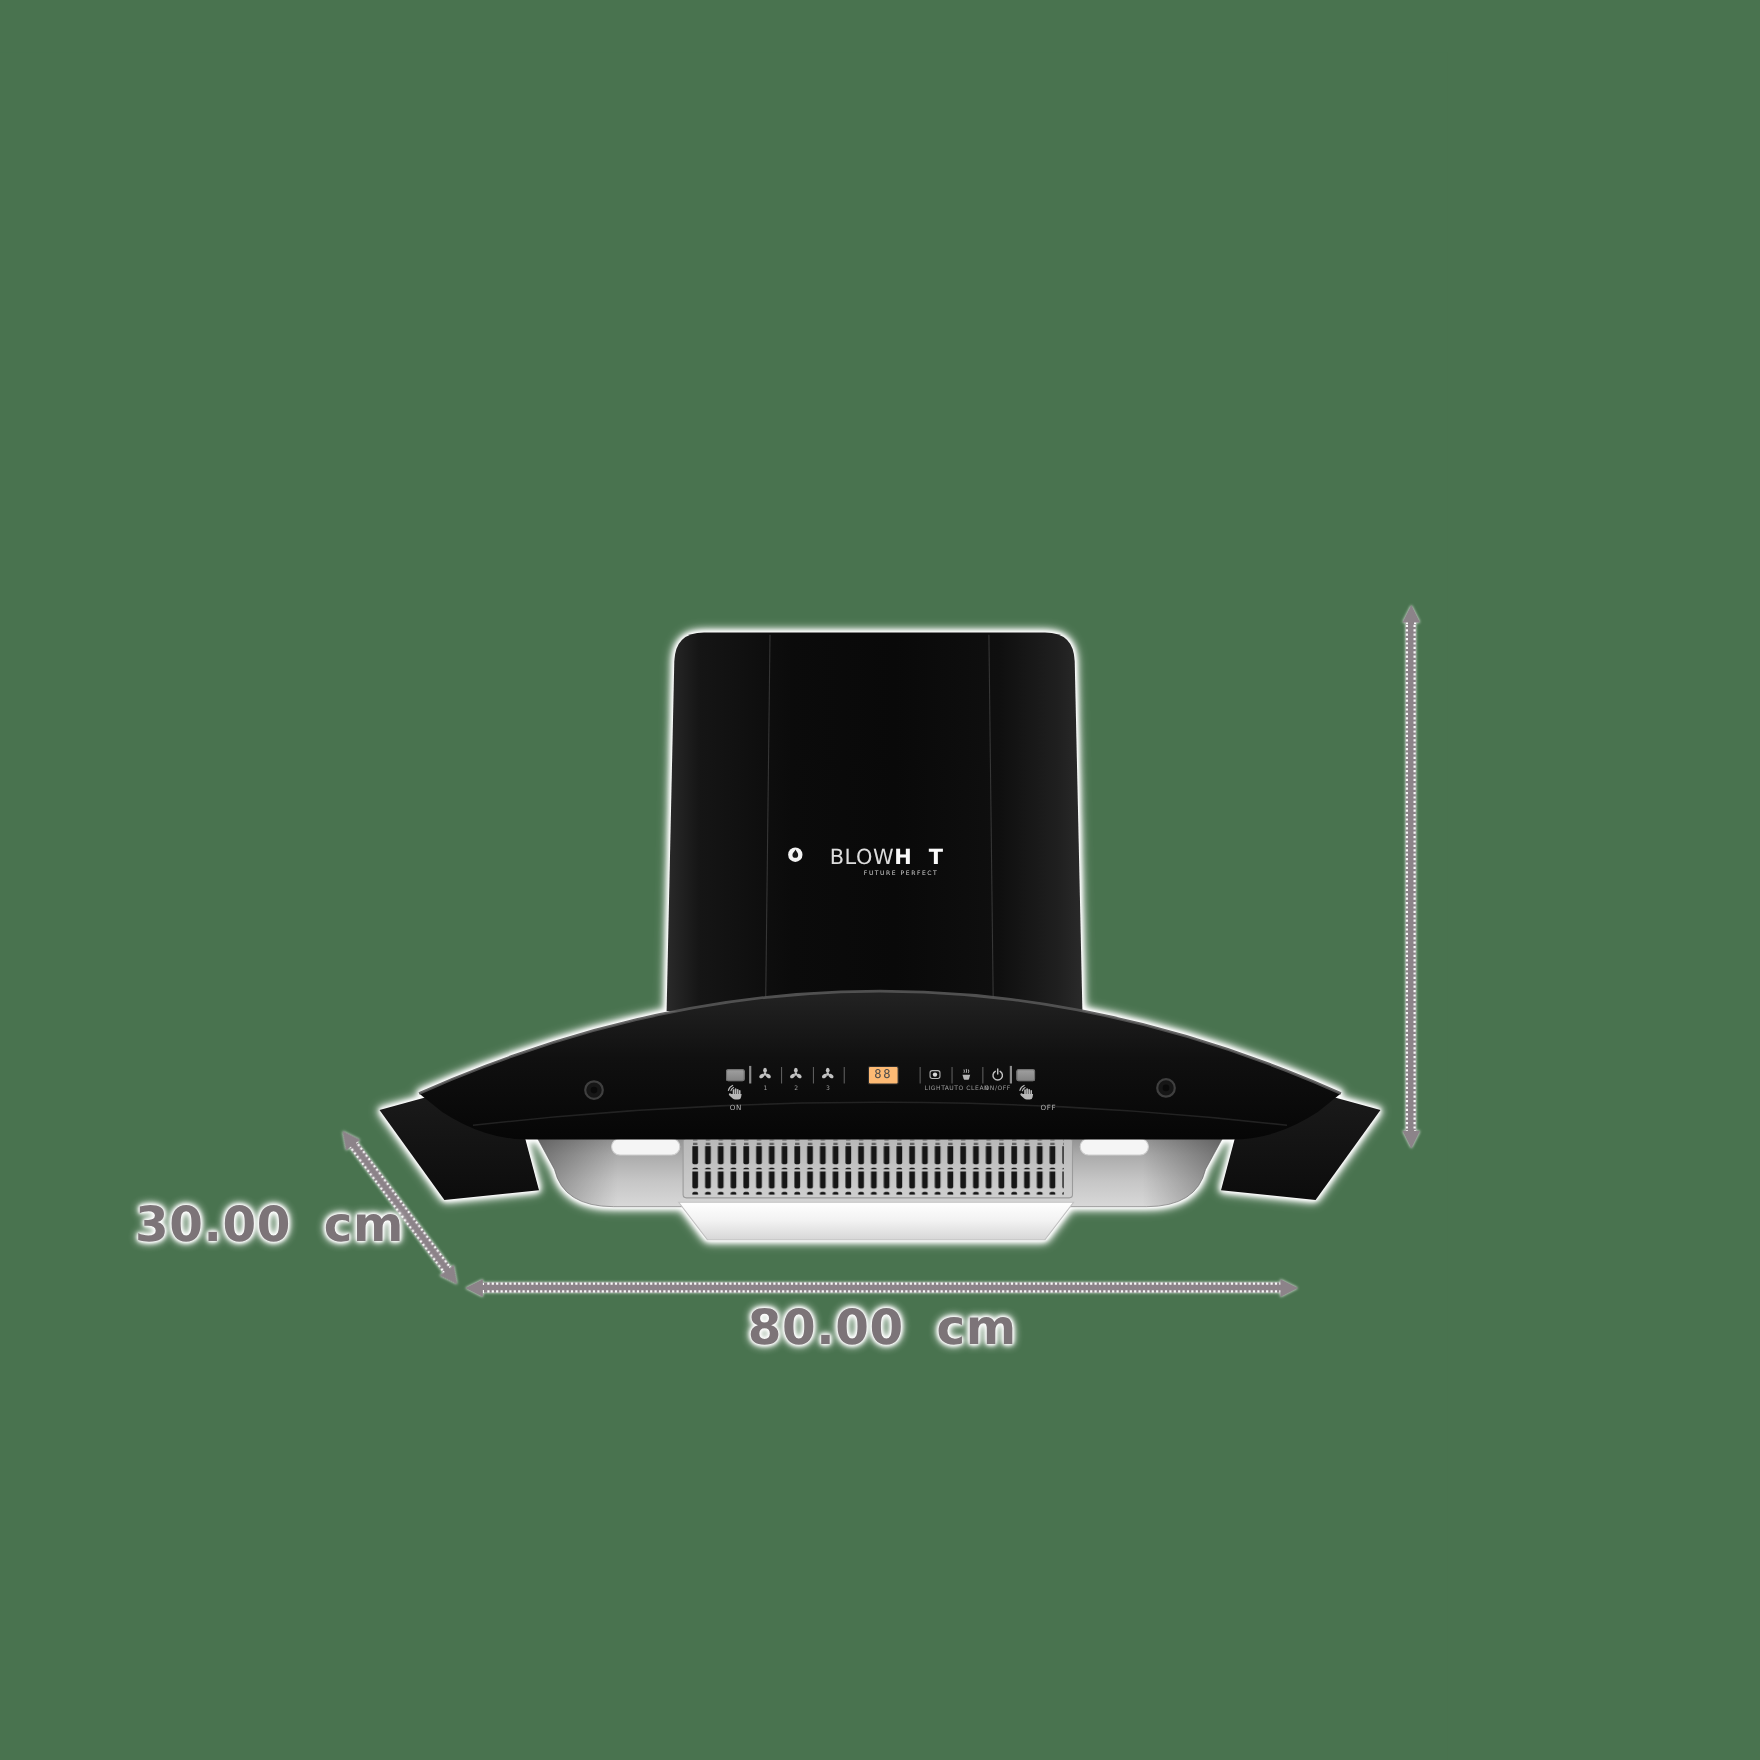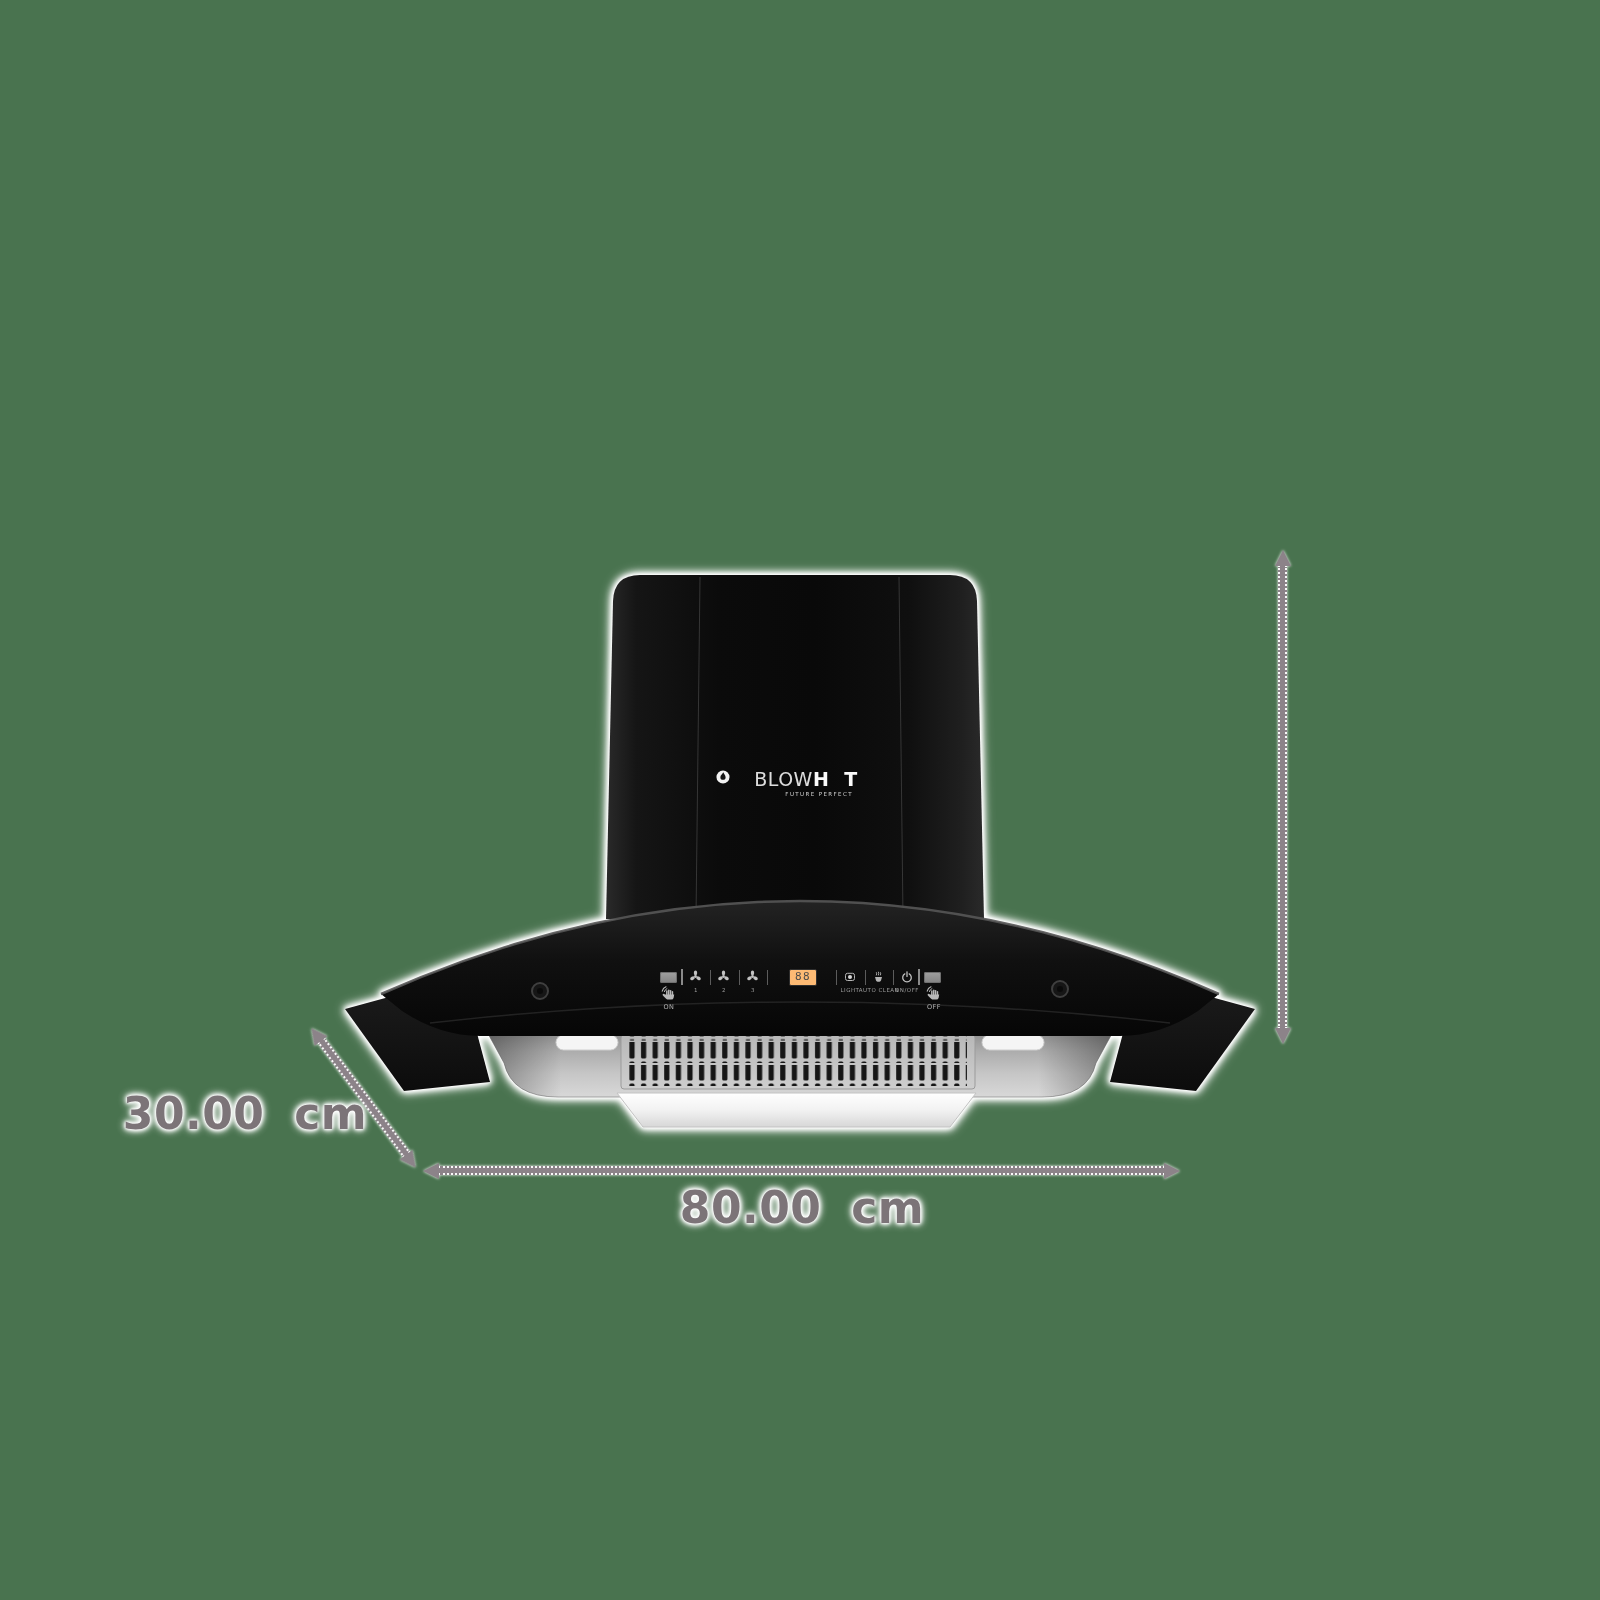--- a/index.html
+++ b/index.html
@@ -246,21 +246,21 @@
         <svg width="16" height="16" viewBox="0 0 16 16">
           <path d="M2.2 6.2 A6.5 6.5 0 0 1 6 1.8" fill="none" stroke="#b8b8b8" stroke-width="1.1" stroke-linecap="round"></path>
           <path d="M4.4 6.6 A4.2 4.2 0 0 1 6.9 3.6" fill="none" stroke="#b8b8b8" stroke-width="1" stroke-linecap="round"></path>
           <rect x="6.1" y="5.2" width="1.5" height="5.4" rx=".75" fill="#b8b8b8"></rect>
           <rect x="8" y="4.4" width="1.5" height="6.2" rx=".75" fill="#b8b8b8"></rect>
           <rect x="9.9" y="5" width="1.5" height="5.6" rx=".75" fill="#b8b8b8"></rect>
           <rect x="11.8" y="6" width="1.4" height="4.6" rx=".7" fill="#b8b8b8"></rect>
           <path d="M5 9.5 q-1.6 -1.2 -2.3 -.2 q-.5 .8 .6 1.8 l2.8 2.6 q1 .9 2.4 .9 h2.6 q2.3 0 2.6 -2.2 l.5 -2.9 z" fill="#b8b8b8"></path>
         </svg>
       </div>
-      <div class="cp glabel" style="left:919px;top:955px;width:30px;">OFF</div>
+      <div class="cp glabel" style="left:938px;top:955px;width:30px;">OFF</div>
     </div>
   </div>
 
   <div class="dim dim-line dim-v">
     <div class="ah ah-up"></div>
     <div class="ah ah-down"></div>
   </div>
 
   <div class="dim dim-line dim-h">
     <div class="ah ah-left"></div>

